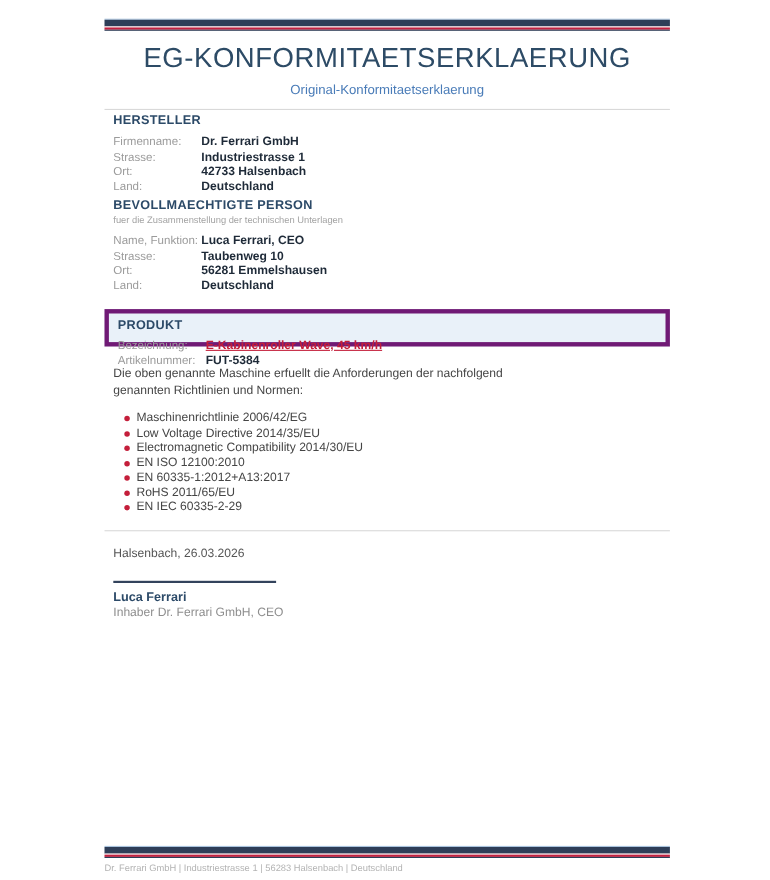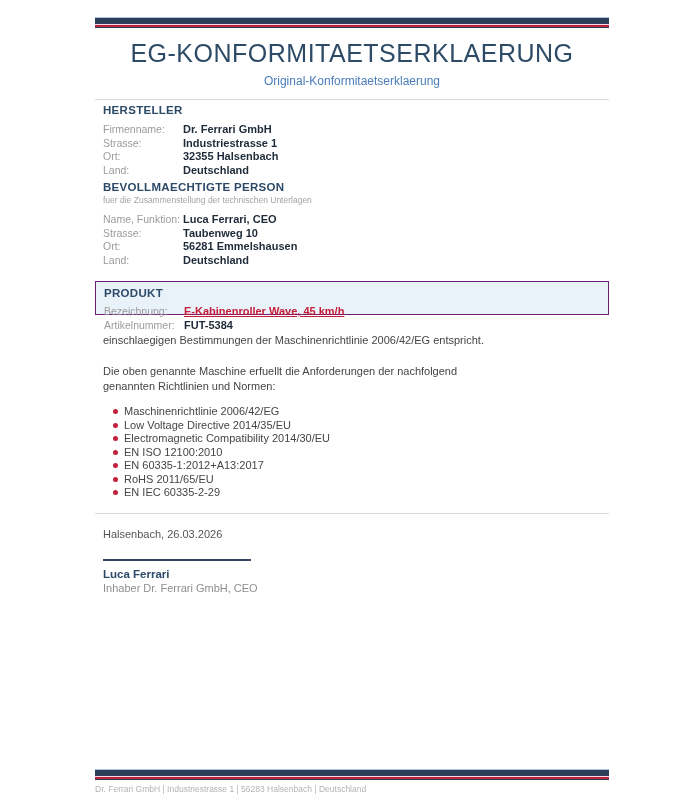--- a/index.html
+++ b/index.html
@@ -23,21 +23,21 @@
   section { margin-top: 4px; }
   .sec-heading { font-size: 11.5px; font-weight: bold; color: #2c4a68;
                  letter-spacing: 0.3px; padding-left: 8px; margin-bottom: 7px; }
   .sec-subheading { font-size: 8.5px; color: #a3a3a3; padding-left: 8px;
                     margin-top: -5px; margin-bottom: 8px; }
   .frow { display: flex; padding-left: 8px; line-height: 13.5px; }
   .frow .label { width: 80px; flex: none; font-size: 10.5px; color: #9b9b9b; }
   .frow .value { font-size: 11px; font-weight: bold; color: #1e2a38; }
   .frow .value.red { color: #c41e3a; text-decoration: underline; }
 
-  .product-box { margin-top: 14px; border: 1px solid #701a75; background: #e9f1f9;
+  .product-box { margin-top: 14px; border: 4px solid #701a75; background: #e9f1f9;
                  height: 34px; padding-top: 5px; overflow: visible; }
 
   .para { margin-top: 18px; padding-left: 8px; font-size: 11px; color: #454545;
           line-height: 15px; }
   .para + .para { margin-top: 16px; }
 
   .standards { list-style: none; margin-top: 12px; }
   .standards li { display: flex; align-items: center; margin-bottom: 2.5px;
                   font-size: 11px; color: #454545; line-height: 11px; }
   .dot { width: 5px; height: 5px; border-radius: 50%; background: #c41e3a;
@@ -76,21 +76,21 @@
     <div class="frow">
       <span class="label">Firmenname:</span>
       <span class="value">Dr. Ferrari GmbH</span>
     </div>
     <div class="frow">
       <span class="label">Strasse:</span>
       <span class="value">Industriestrasse 1</span>
     </div>
     <div class="frow">
       <span class="label">Ort:</span>
-      <span class="value">32355 Halsenbach</span>
+      <span class="value">42733 Halsenbach</span>
     </div>
     <div class="frow">
       <span class="label">Land:</span>
       <span class="value">Deutschland</span>
     </div>
   </section>
 
   <section>
     <div class="sec-heading">BEVOLLMAECHTIGTE PERSON</div>
     <div class="sec-subheading">fuer die Zusammenstellung der technischen Unterlagen</div>
@@ -118,21 +118,20 @@
       <span class="label">Bezeichnung:</span>
       <span class="value red">E-Kabinenroller Wave, 45 km/h</span>
     </div>
     <div class="frow">
       <span class="label">Artikelnummer:</span>
       <span class="value">FUT-5384</span>
     </div>
   </div>
 
   <div class="para">
-    <div>einschlaegigen Bestimmungen der Maschinenrichtlinie 2006/42/EG entspricht.</div>
   </div>
   <div class="para">
     <div>Die oben genannte Maschine erfuellt die Anforderungen der nachfolgend</div>
     <div>genannten Richtlinien und Normen:</div>
   </div>
 
   <ul class="standards">
     <li>
       <span class="dot"></span>
       <span>Maschinenrichtlinie 2006/42/EG</span>

